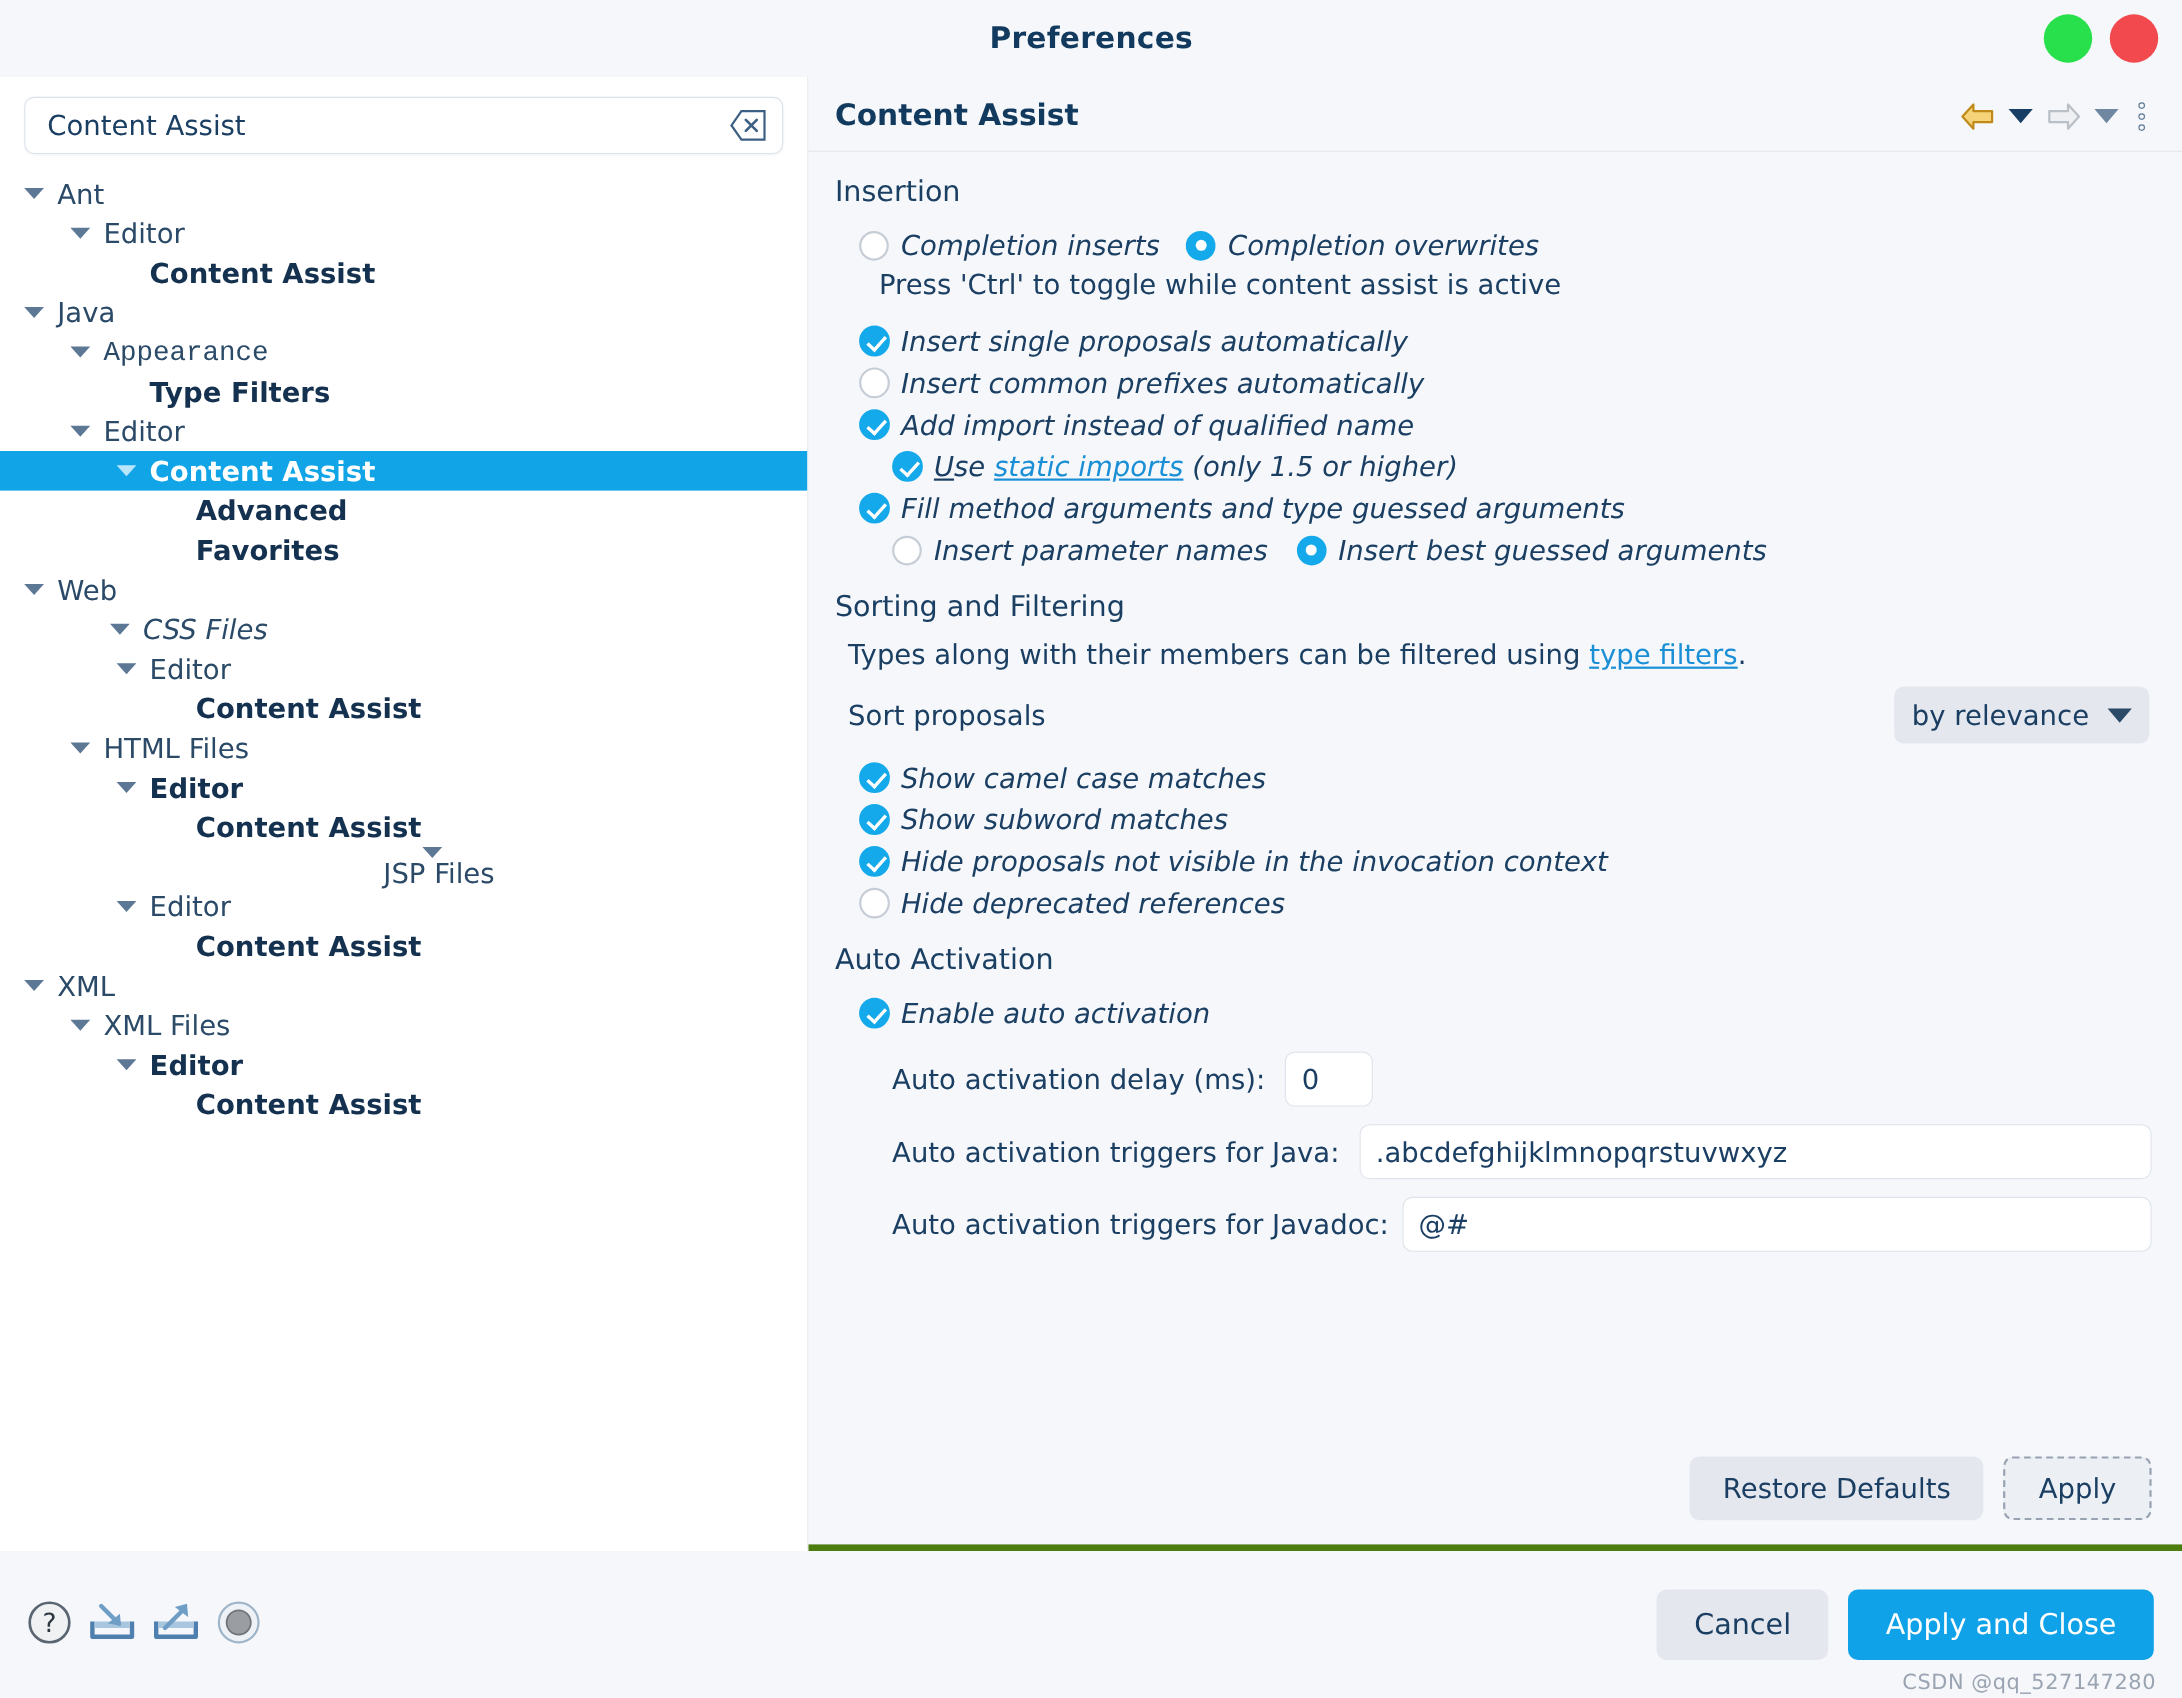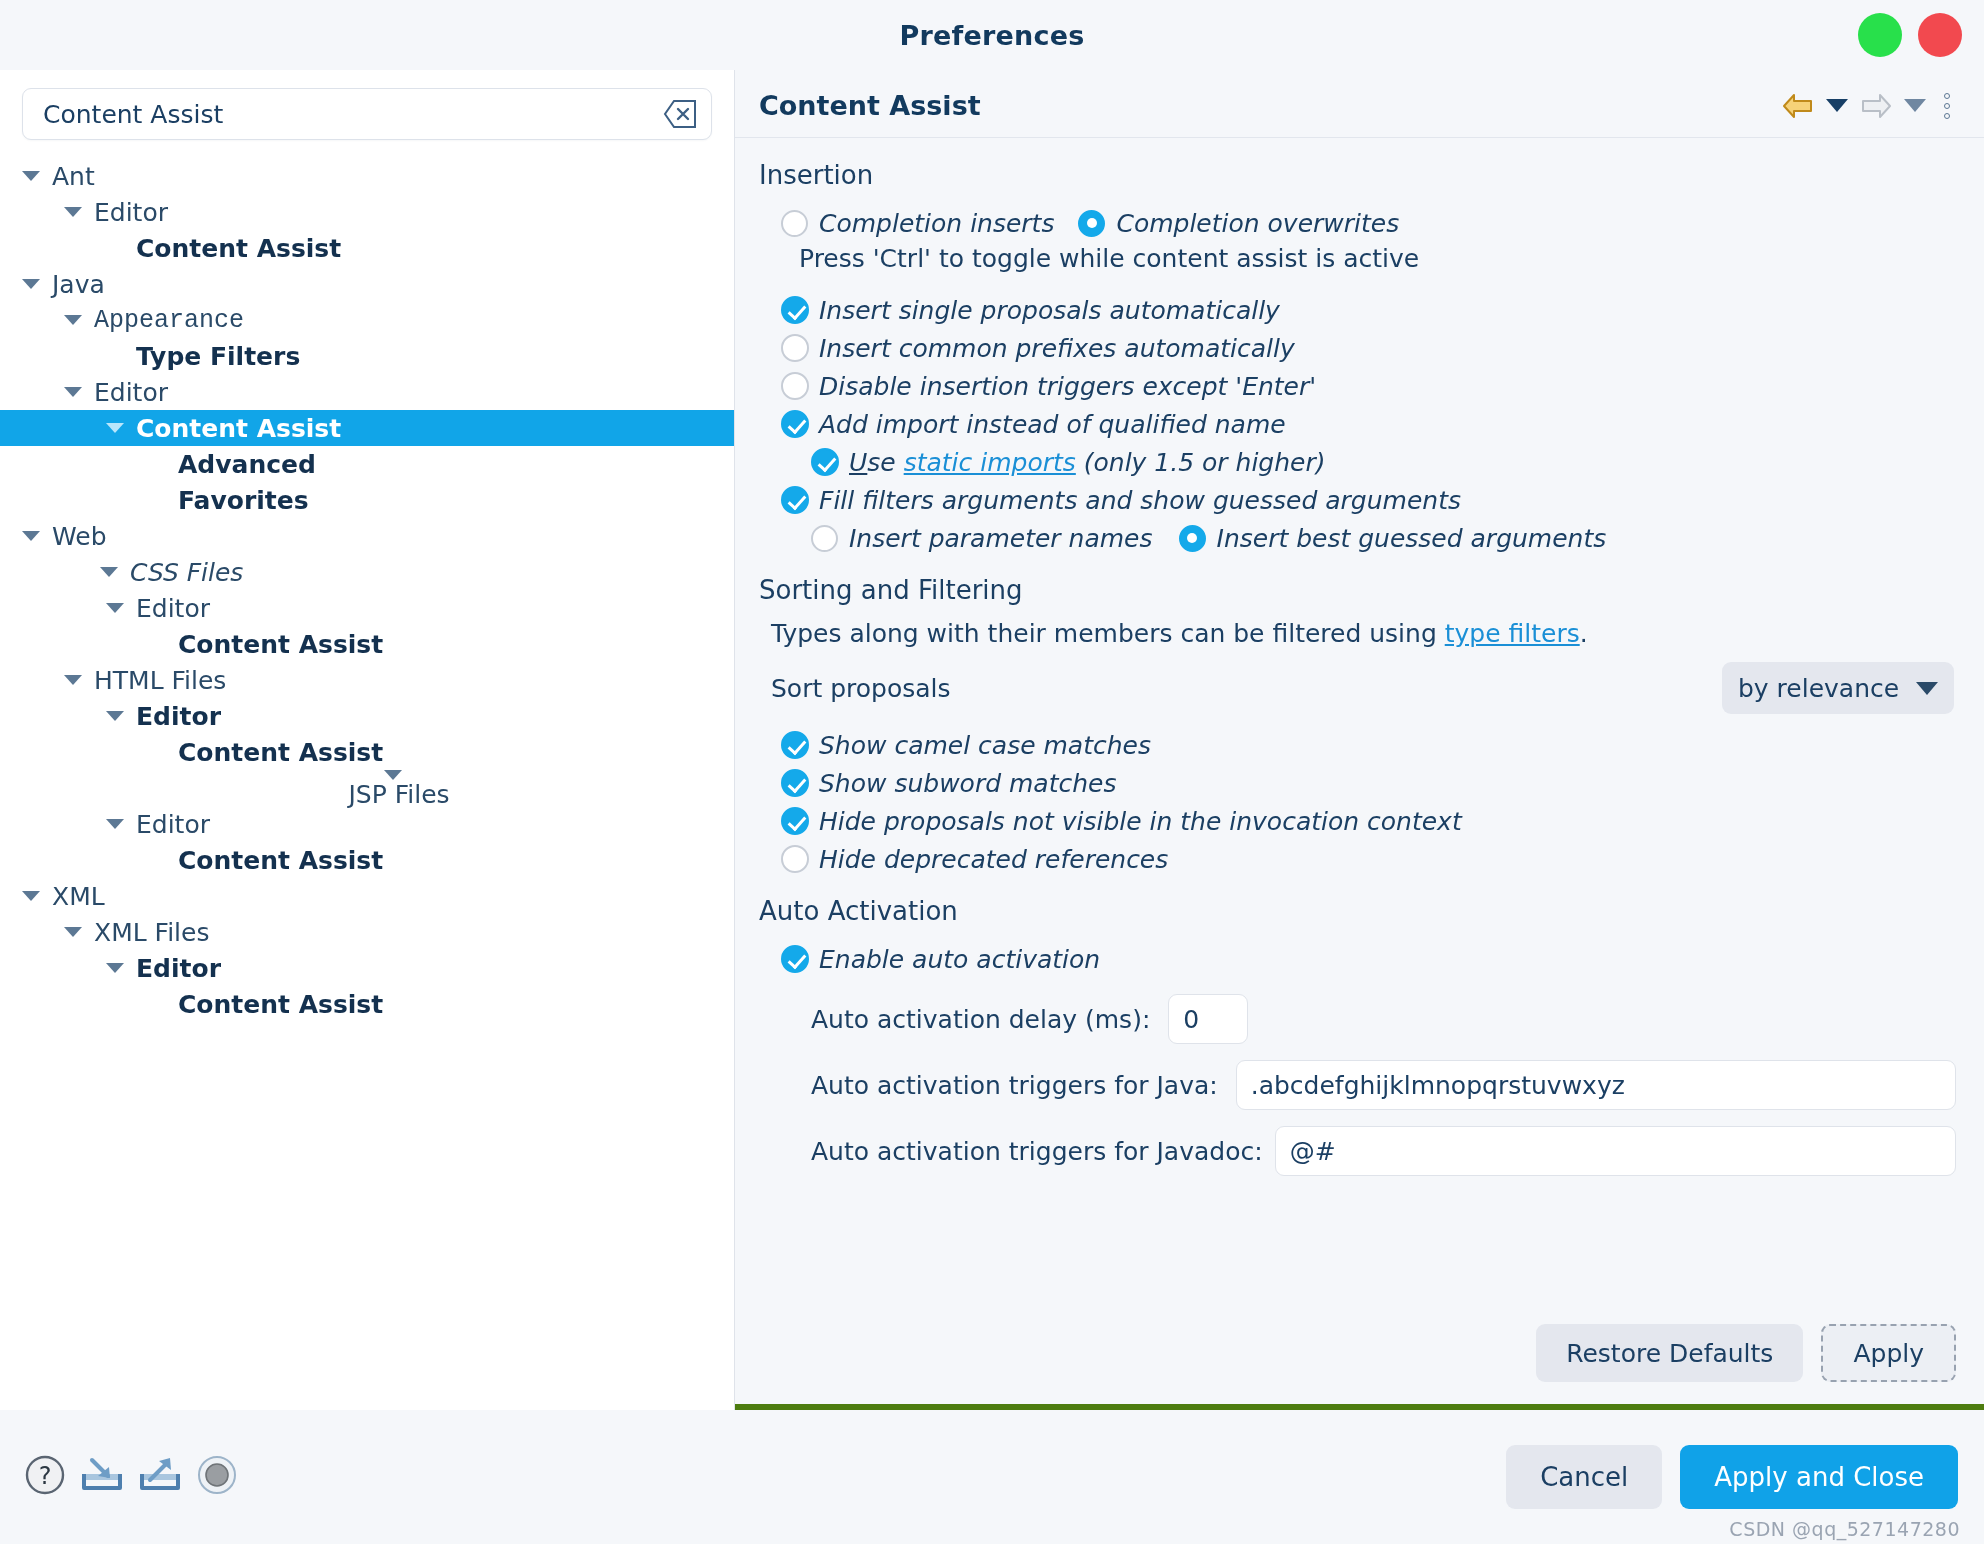--- a/index.html
+++ b/index.html
@@ -384,38 +384,34 @@
 
         <div class="opt-row indent-1">
           <span class="checkbox on"></span>
           <span class="label">Insert single proposals automatically</span>
         </div>
         <div class="opt-row indent-1">
           <span class="checkbox"></span>
           <span class="label">Insert common prefixes automatically</span>
         </div>
         <div class="opt-row indent-1">
-          <span class="checkbox"></span>
-          <span class="label">Disable insertion triggers except 'Enter'</span>
-        </div>
-        <div class="opt-row indent-1">
           <span class="checkbox on"></span>
           <span class="label">Add import instead of qualified name</span>
         </div>
 
         <div class="opt-row indent-2">
           <span class="checkbox on"></span>
           <span class="label">
             <span class="mnemonic">U</span><span>se </span><span class="link">static imports</span><span> (only 1.5 or higher)</span>
           </span>
         </div>
 
         <div class="opt-row indent-1">
           <span class="checkbox on"></span>
-          <span class="label">Fill filters arguments and show guessed arguments</span>
+          <span class="label">Fill method arguments and type guessed arguments</span>
         </div>
         <div class="opt-row indent-2">
           <span class="radio"></span>
           <span class="label">Insert parameter names</span>
           <span style="width:26px"></span>
           <span class="radio on"></span>
           <span class="label">Insert best guessed arguments</span>
         </div>
 
         <div class="section-title" style="margin-top:18px">Sorting and Filtering</div>

